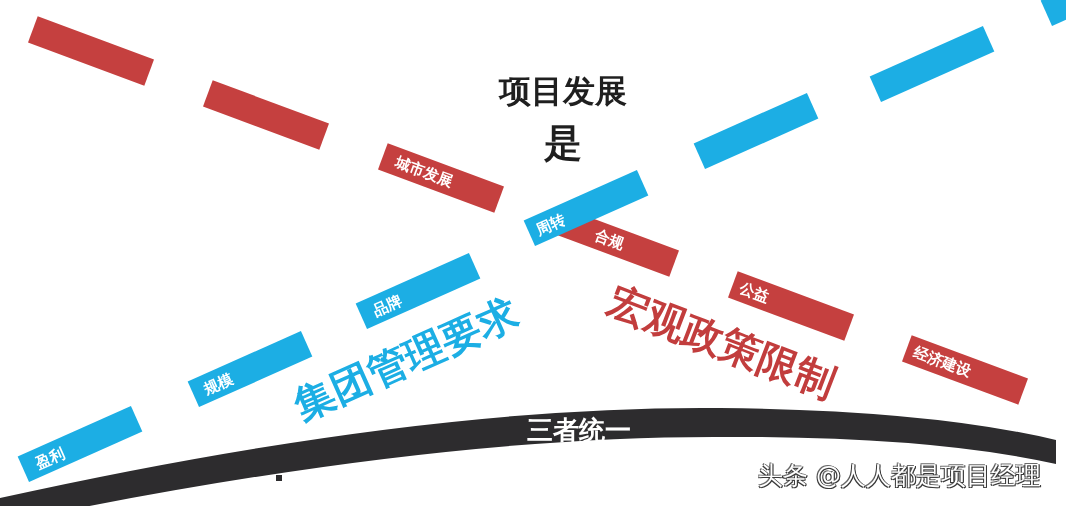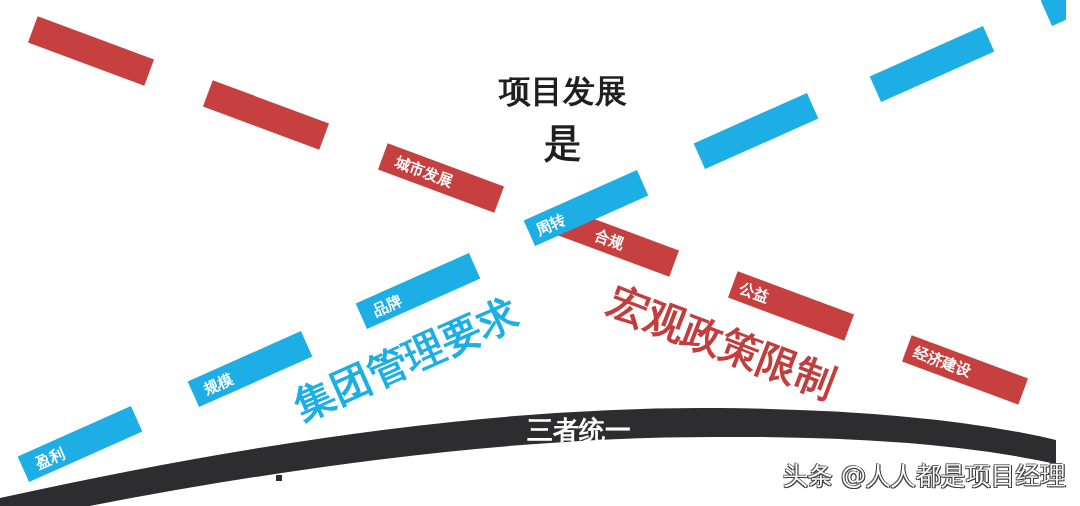--- a/index.html
+++ b/index.html
@@ -54,21 +54,20 @@
       position: absolute;
       left: 758px;
       top: 460px;
       height: 32px;
       line-height: 32px;
       font-size: 25px;
       color: #ffffff;
       white-space: nowrap;
       font-family: "DejaVu Sans", "Liberation Sans", sans-serif;
       text-shadow: -1px 1px 0 #3a3a3a, 1px 1px 0 #3a3a3a, -1px -1px 0 #6a6a6a, 1px 0 0 #2a2a2a;
-      margin-left: 25px;
     }
   </style>
 </head>
 <body>
 
 <svg id="canvas" viewBox="0 0 1080 506" xmlns="http://www.w3.org/2000/svg">
   <defs>
     <clipPath id="clip-main">
       <rect x="0" y="0" width="1066" height="506"></rect>
     </clipPath>

